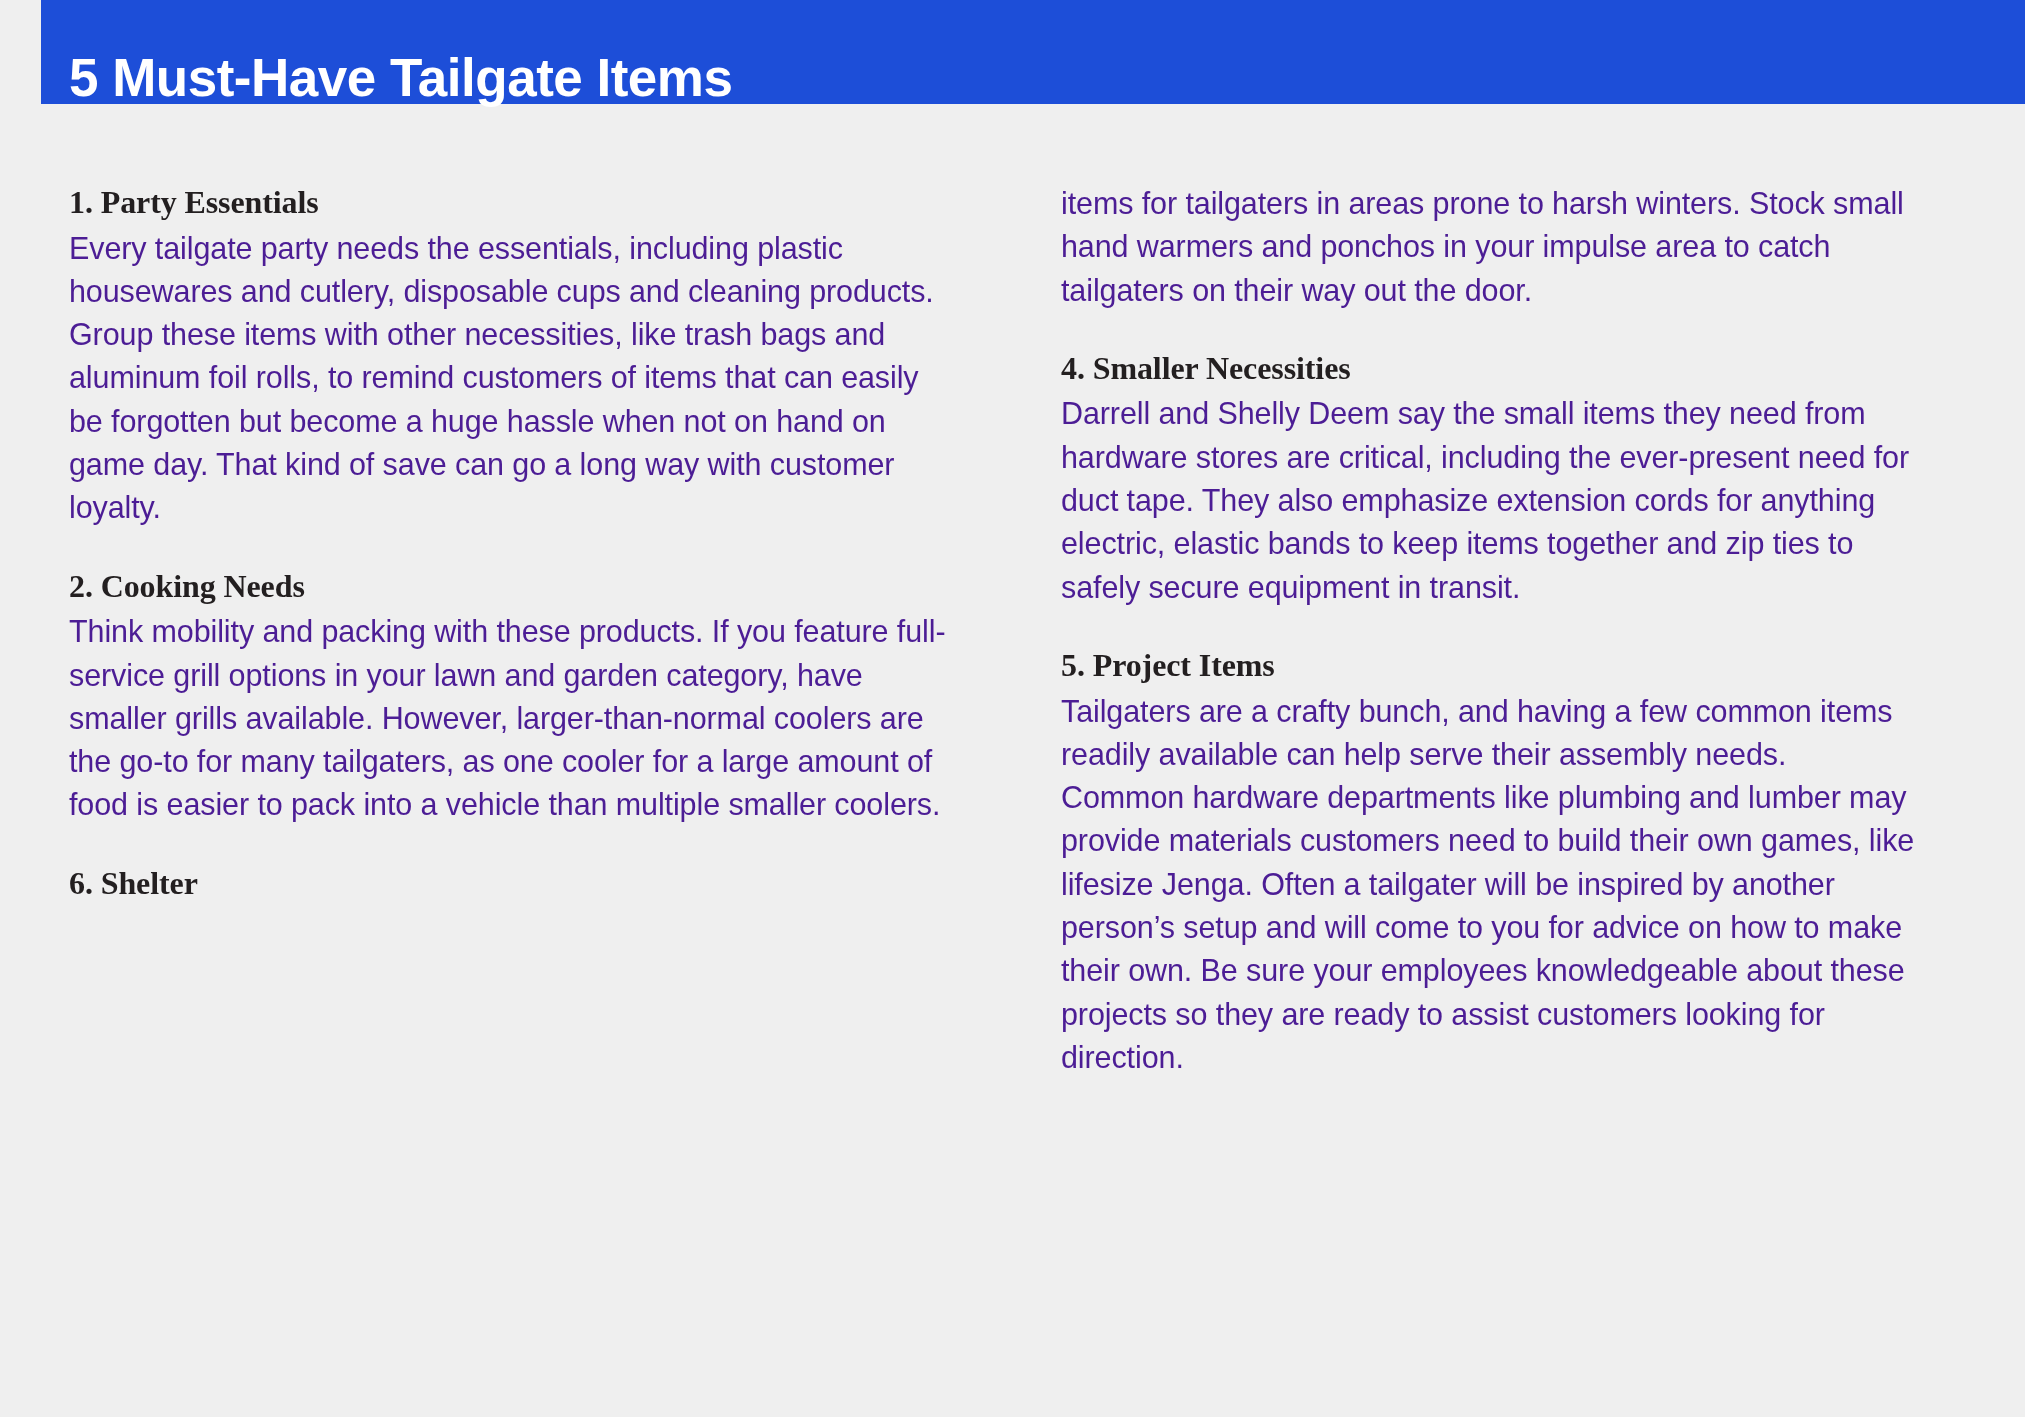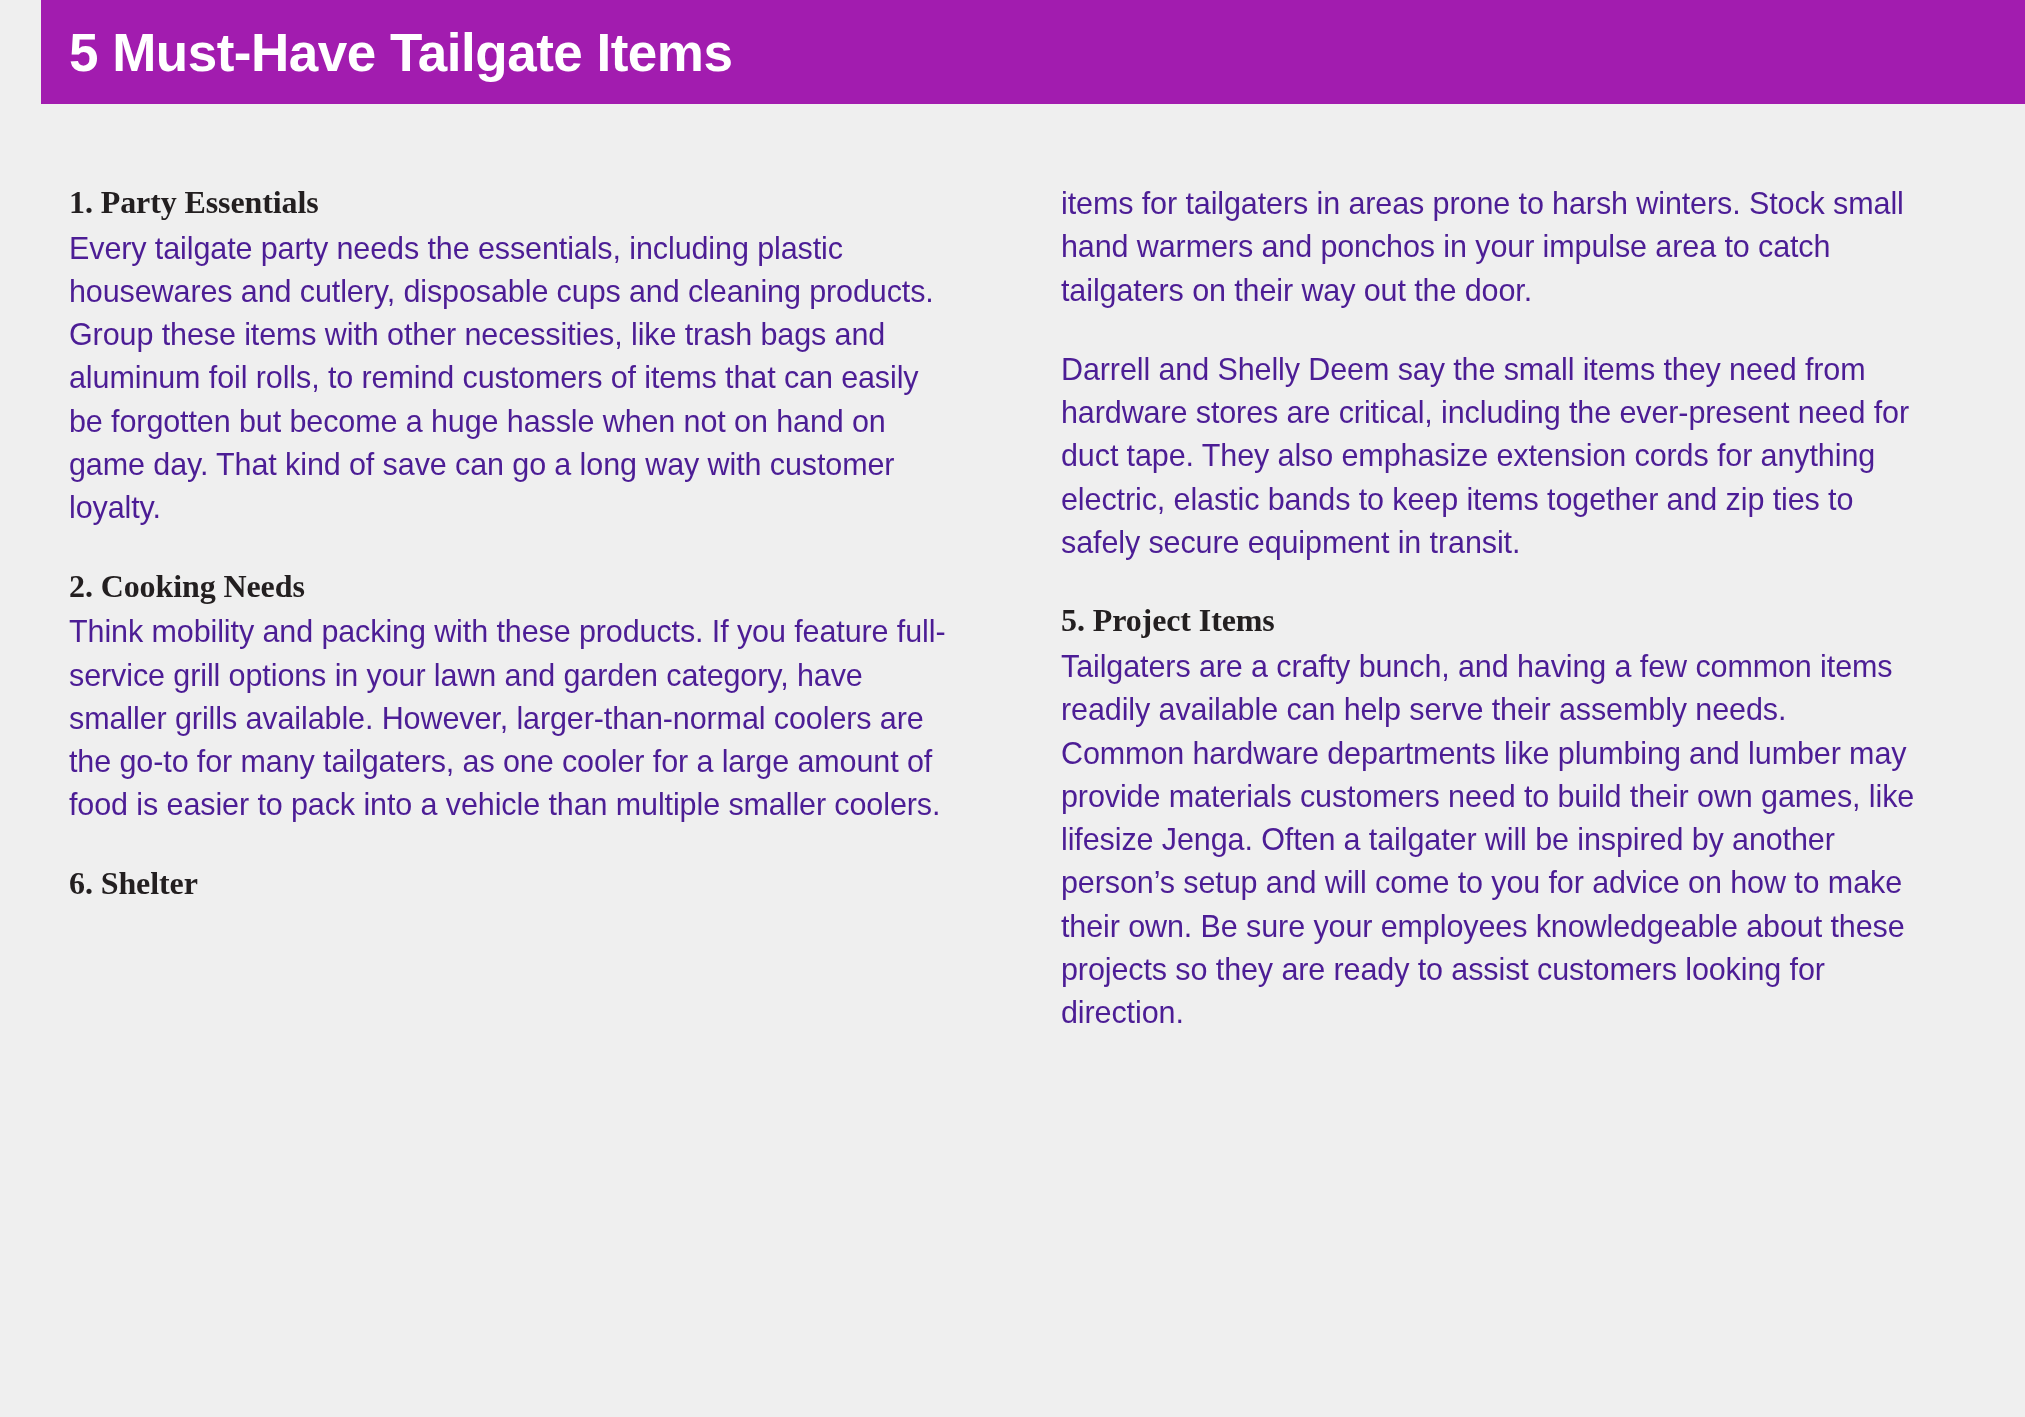--- a/index.html
+++ b/index.html
@@ -17,23 +17,23 @@
     background: #efefef;
     box-sizing: border-box;
     overflow: hidden;
   }
   .header-bar {
     position: absolute;
     left: 41px;
     top: 0px;
     width: 1984px;
     height: 104px;
-    background: #a21caf;
+    background: #1d4ed8;
     display: flex;
-    align-items: center;
+    align-items: flex-end;
   }
   .header-title {
     color: #ffffff;
     font-size: 53px;
     font-weight: bold;
     letter-spacing: -0.5px;
     padding-left: 28px;
     line-height: 1;
   }
   .content {
@@ -112,20 +112,21 @@
         <h2 class="section-heading">6. Shelter</h2>
       </div>
 
     </div>
 
     <div class="column col-right">
 
       <p class="section-body continued">items for tailgaters in areas prone to harsh winters. Stock small hand warmers and ponchos in your impulse area to catch tailgaters on their way out the door.</p>
 
       <div class="section">
+        <h2 class="section-heading">4. Smaller Necessities</h2>
         <p class="section-body">Darrell and Shelly Deem say the small items they need from hardware stores are critical, including the ever-present need for duct tape. They also emphasize extension cords for anything electric, elastic bands to keep items together and zip ties to safely secure equipment in transit.</p>
       </div>
 
       <div class="section">
         <h2 class="section-heading">5. Project Items</h2>
         <p class="section-body">Tailgaters are a crafty bunch, and having a few common items readily available can help serve their assembly needs. Common hardware departments like plumbing and lumber may provide materials customers need to build their own games, like lifesize Jenga. Often a tailgater will be inspired by another person’s setup and will come to you for advice on how to make their own. Be sure your employees knowledgeable about these projects so they are ready to assist customers looking for direction.</p>
       </div>
 
     </div>
 

